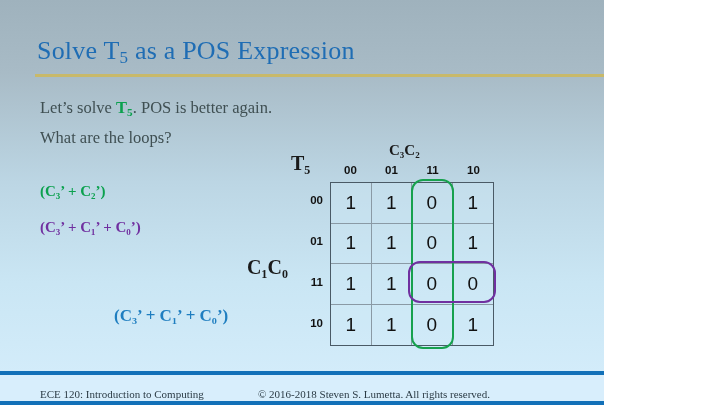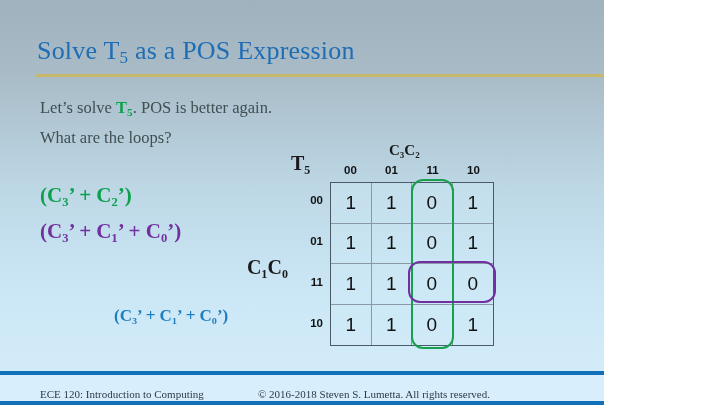--- a/index.html
+++ b/index.html
@@ -52,21 +52,21 @@
   #line-lets { left: 40px; top: 98px; }
   #line-loops { left: 40px; top: 128px; }
 
   .sub { font-size: 0.68em; vertical-align: -0.28em; }
 
   .green { color: #0ba14e; font-weight: bold; }
   .blue { color: #1f7ec0; font-weight: bold; }
 
   .expr {
     position: absolute;
-    font-size: 21px;
+    font-size: 15px;
     font-weight: bold;
     white-space: nowrap;
     font-family: "Liberation Serif", serif;
   }
   #expr-green { left: 40px; top: 183px; color: #0ba14e; }
   #expr-purple { left: 40px; top: 219px; color: #7030a0; }
 
   #line-so {
     position: absolute;
     left: 40px;

